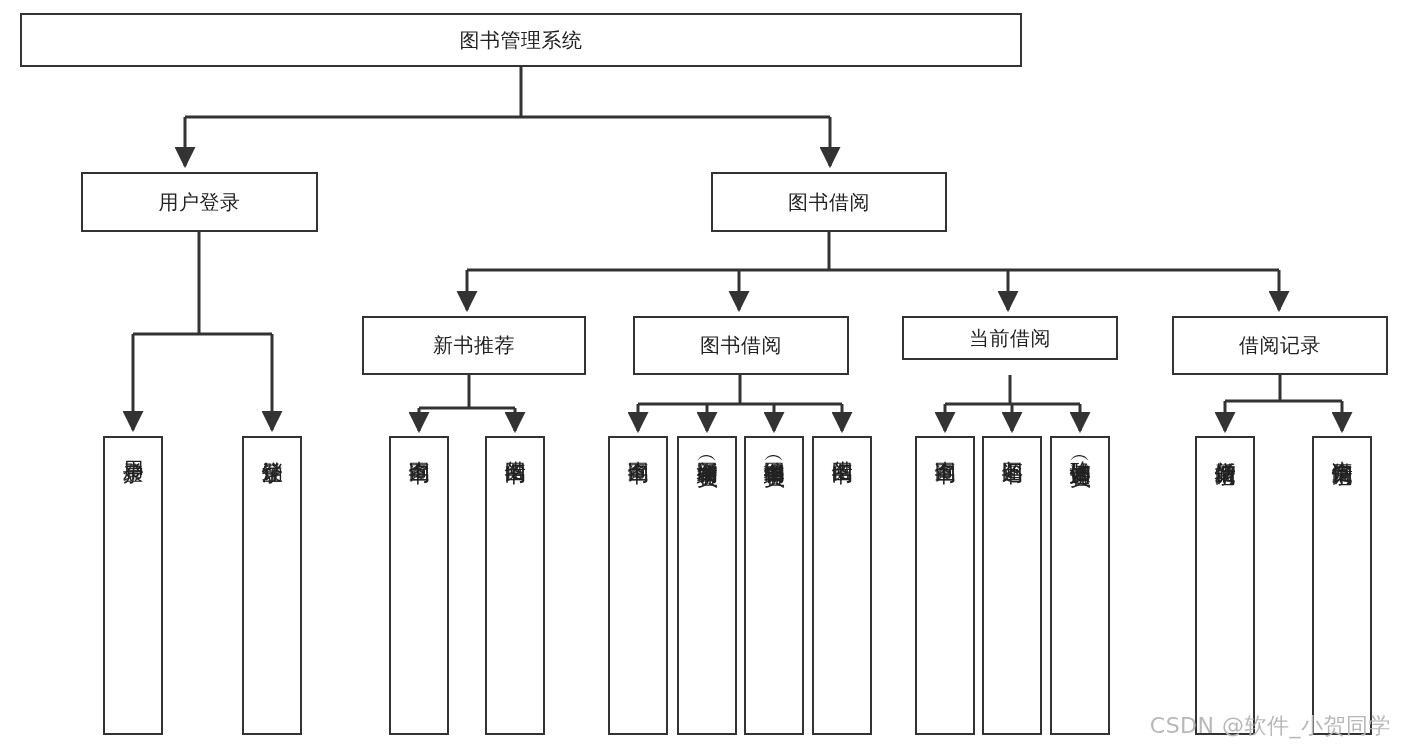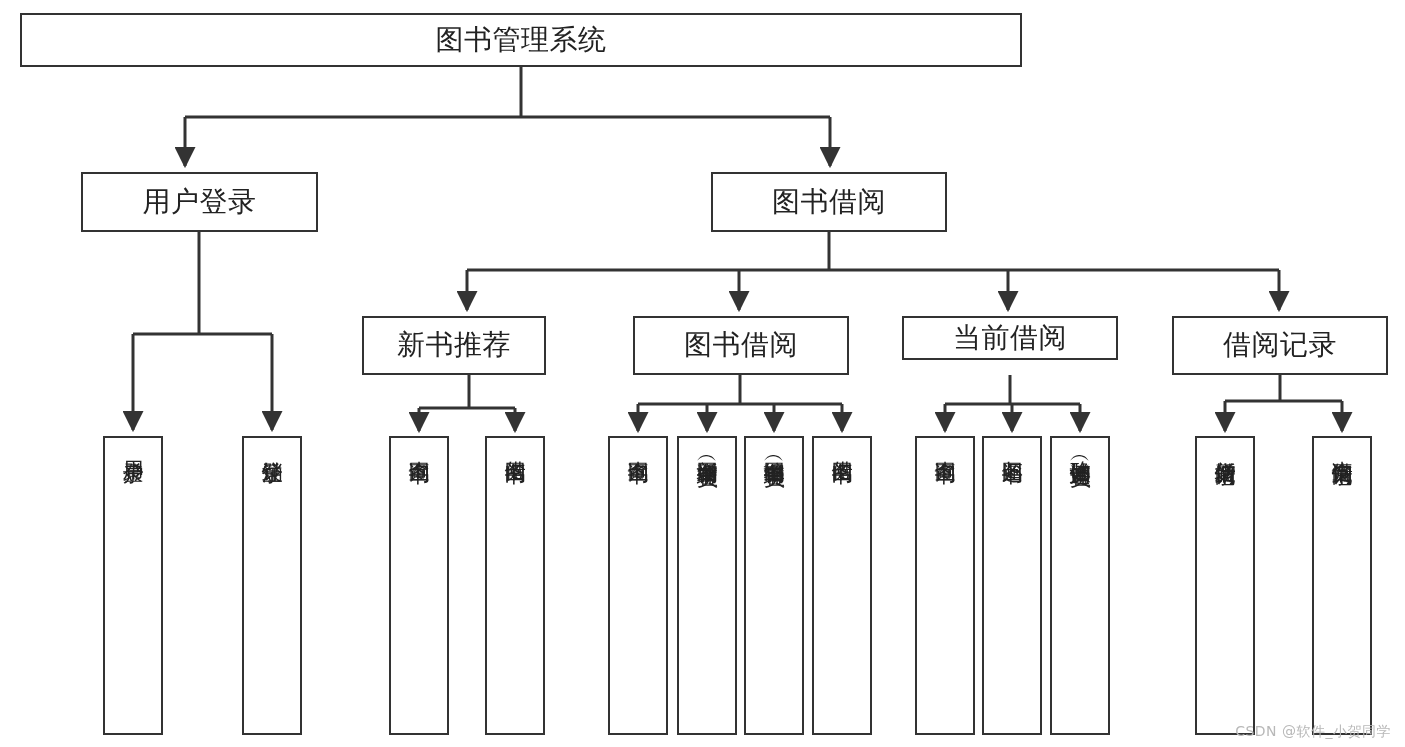--- a/index.html
+++ b/index.html
@@ -28,21 +28,21 @@
     position: absolute;
     box-sizing: border-box;
     background: #ffffff;
     border: 2.5px solid #333333;
     display: flex;
     align-items: center;
     justify-content: center;
     color: #222222;
   }
   .node-label {
-    font-size: 28px;
+    font-size: 20px;
     line-height: 1.15;
     letter-spacing: 0.5px;
     color: #222222;
     white-space: nowrap;
   }
   .node.leaf .node-label {
     writing-mode: vertical-rl;
     text-orientation: upright;
     font-size: 21px;
     line-height: 1.35;
@@ -51,21 +51,21 @@
   }
   .node.leaf {
     align-items: flex-start;
     justify-content: center;
     padding-top: 6px;
   }
   #watermark {
     position: absolute;
     right: 14px;
     bottom: 6px;
-    font-size: 14px;
+    font-size: 22px;
     color: #b8b8b8;
     letter-spacing: 0.5px;
     white-space: nowrap;
     pointer-events: none;
   }
 </style>
 </head>
 <body>
 
 <div id="diagram-root">
@@ -128,21 +128,21 @@
   </div>
 
   <div class="node" style="left:81px; top:172px; width:237px; height:60px;">
     <span class="node-label">用户登录</span>
   </div>
 
   <div class="node" style="left:711px; top:172px; width:236px; height:60px;">
     <span class="node-label">图书借阅</span>
   </div>
 
-  <div class="node" style="left:362px; top:316px; width:184px; height:59px;">
+  <div class="node" style="left:362px; top:316px; width:224px; height:59px;">
     <span class="node-label">新书推荐</span>
   </div>
 
   <div class="node" style="left:633px; top:316px; width:216px; height:59px;">
     <span class="node-label">图书借阅</span>
   </div>
 
   <div class="node" style="left:902px; top:316px; width:216px; height:44px;">
     <span class="node-label">当前借阅</span>
   </div>

